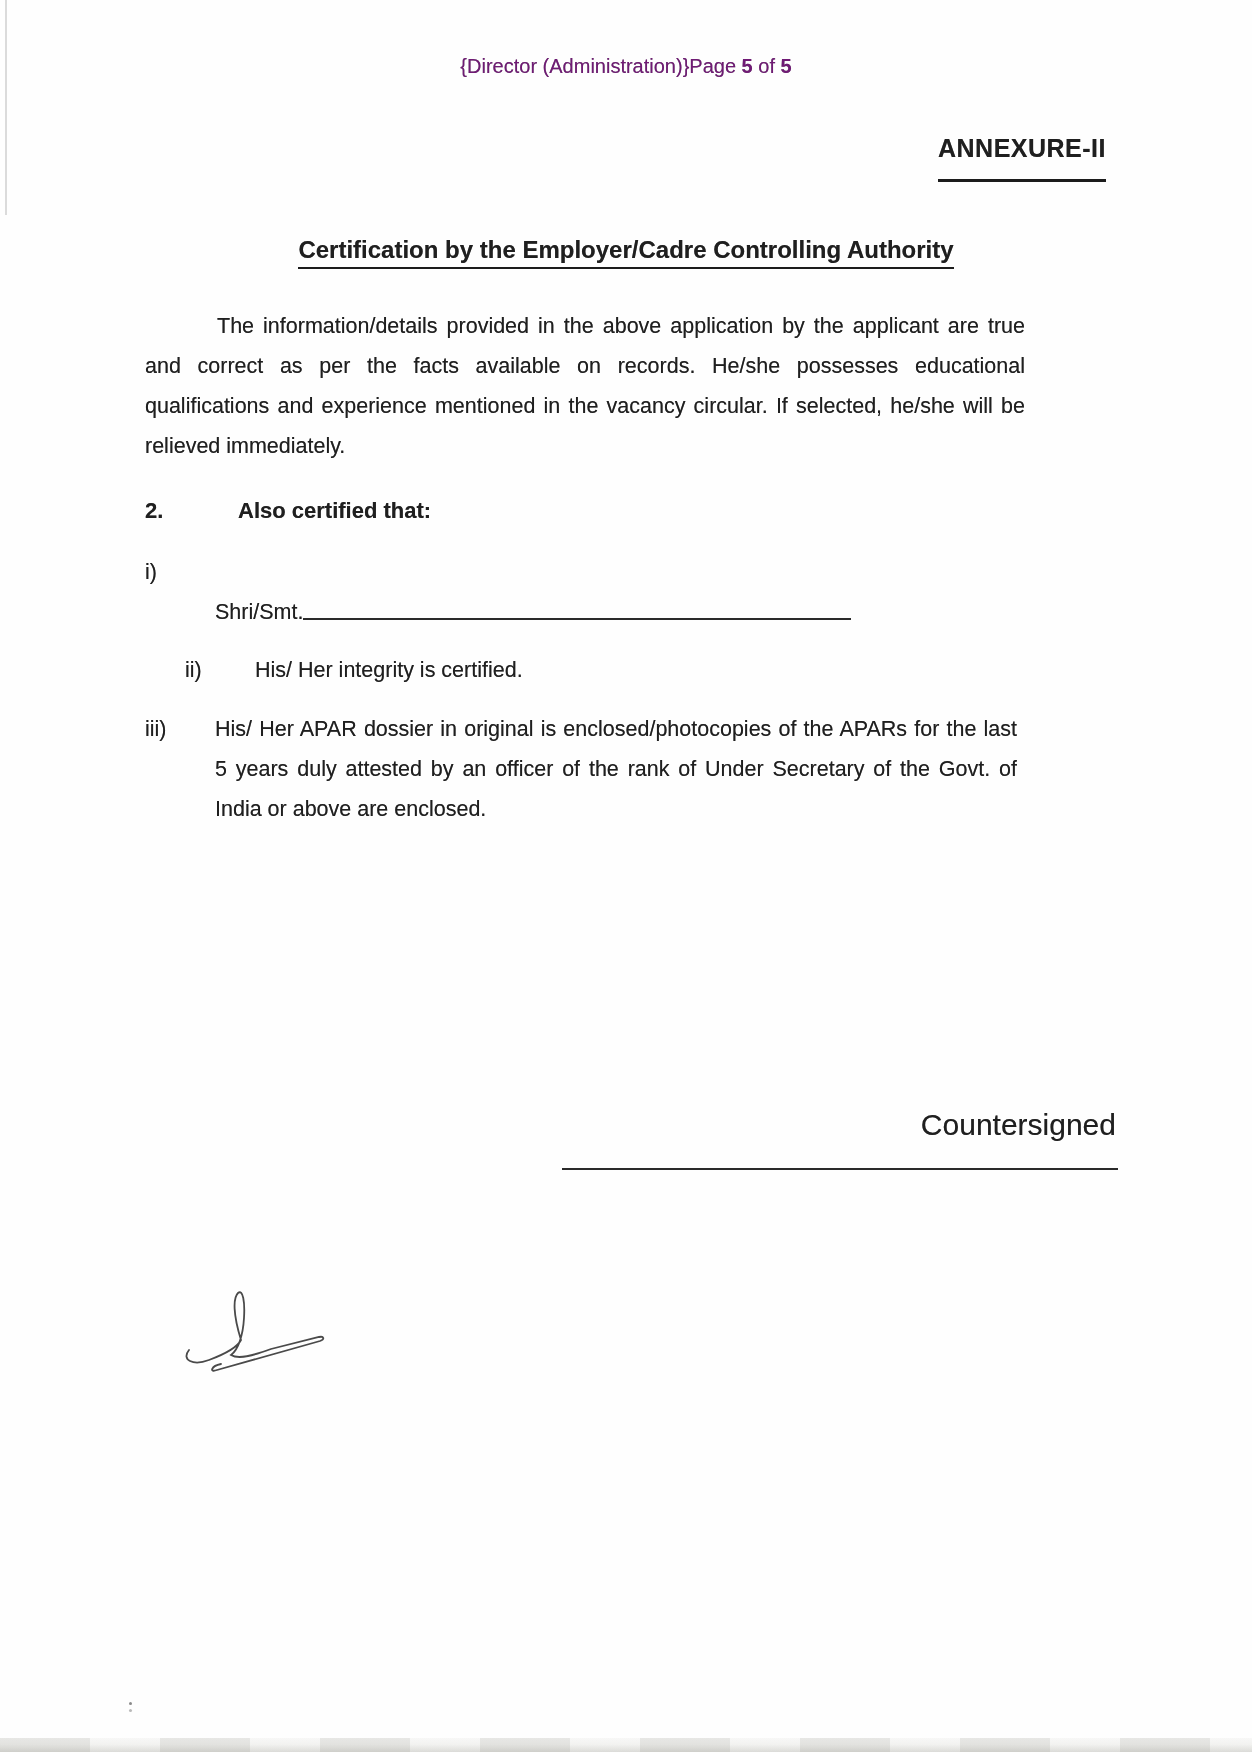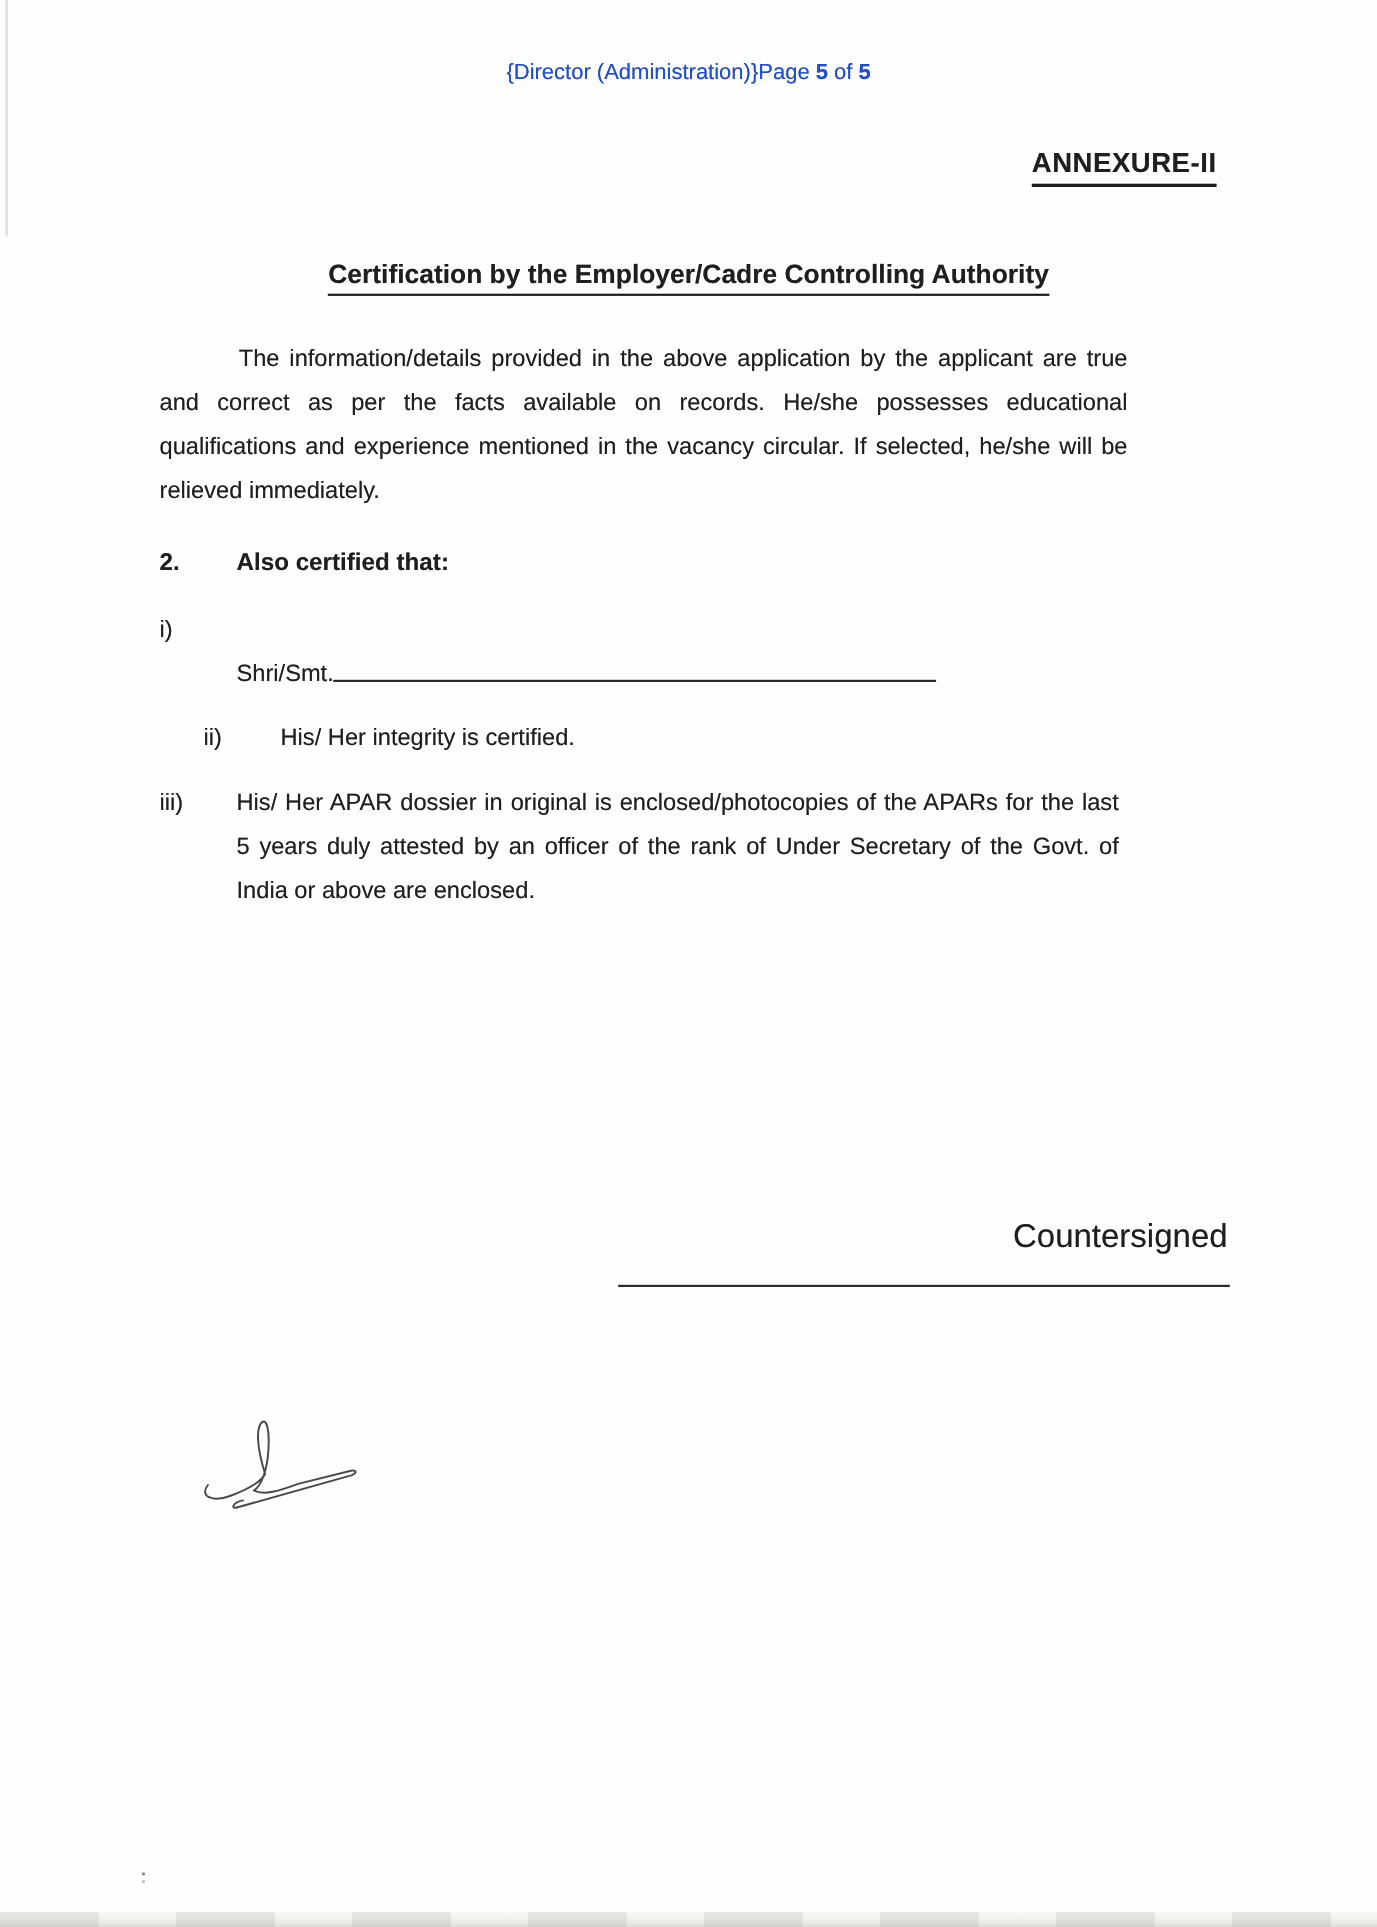--- a/index.html
+++ b/index.html
@@ -13,30 +13,30 @@
     width: 1252px; height: 1752px;
     background: #fefefe;
     color: #1f1f1f;
     overflow: hidden;
   }
   .ink { color: #1f1f1f; text-shadow: 0 0 0.6px rgba(20,20,20,0.55); }
 
   .page-header {
     position: absolute; top: 55px; left: 0; width: 100%;
     text-align: center;
-    font-size: 20px; color: #1d4ed8;
+    font-size: 20px; color: #701a75;
     text-shadow: 0 0 0.5px rgba(20,20,20,0.5);
   }
   .page-header b { font-weight: bold; }
 
   .annexure {
     position: absolute; top: 134px; right: 146px;
     font-size: 25px; font-weight: bold;
     border-bottom: 3px solid #1c1c1c;
-    padding-bottom: 4px;
+    padding-bottom: 16px;
     letter-spacing: 0.5px;
   }
 
   .doc-title-wrap {
     position: absolute; top: 200px; left: 0; width: 100%;
     text-align: center;
   }
   .doc-title {
     display: inline-block;
     font-size: 24px; font-weight: bold;
@@ -52,21 +52,21 @@
     text-indent: 72px;
   }
 
   .section-heading {
     position: absolute; top: 498px; left: 145px; width: 880px;
     font-size: 22px; font-weight: bold;
   }
   .section-heading .sec-num {
     position: absolute; left: 0; font-weight: bold;
   }
-  .section-heading .sec-label { margin-left: 70px; }
+  .section-heading .sec-label { margin-left: 93px; }
 
   .item {
     position: absolute; left: 145px; width: 872px;
     font-size: 21.5px; line-height: 40px;
     padding-left: 70px; box-sizing: border-box;
   }
   .item .marker { position: absolute; left: 0; top: 0; }
   .item.justify { text-align: justify; }
   .item-i   { top: 552px; }
   .item-ii  { top: 650px; margin-left: 40px; }

